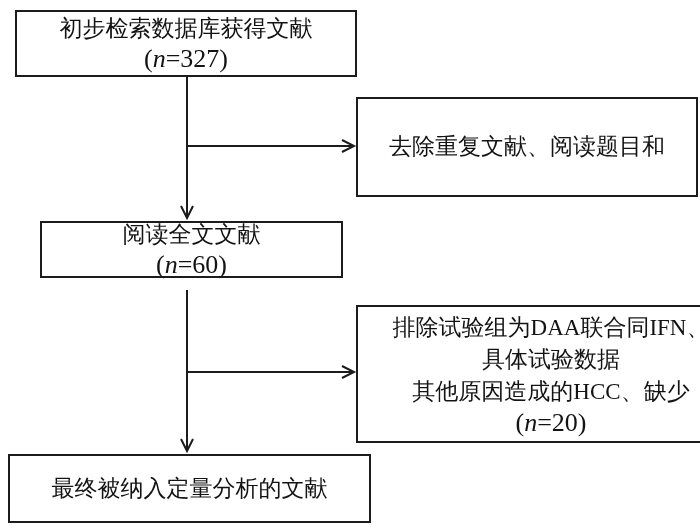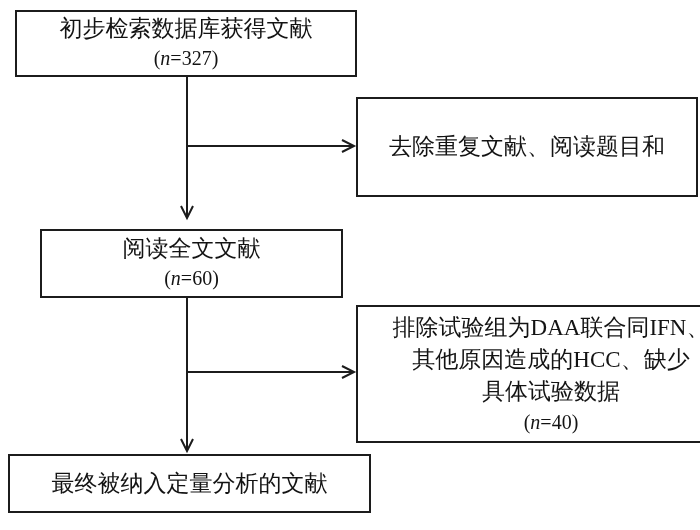--- a/index.html
+++ b/index.html
@@ -23,27 +23,27 @@
     display: flex;
     flex-direction: column;
     align-items: center;
     justify-content: center;
     text-align: center;
     font-size: 23px;
     line-height: 30px;
     z-index: 2;
   }
   .box-line { white-space: nowrap; }
-  .count-line { font-size: 20px; line-height: 29px; }
+  .count-line { font-size: 26px; line-height: 29px; }
   .n-var { font-style: italic; }
   #box-initial   { left: 15px;  top: 10px;  width: 342px; height: 67px; }
   #box-excl-dup  { left: 356px; top: 97px;  width: 342px; height: 100px; gap: 11px; }
-  #box-fulltext  { left: 40px;  top: 221px; width: 303px; height: 69px; margin-top: 8px; }
+  #box-fulltext  { left: 40px;  top: 221px; width: 303px; height: 57px; }
   #box-excl-crit { left: 356px; top: 305px; width: 390px; height: 138px; line-height: 32px; }
-  #box-final     { left: 8px;   top: 454px; width: 363px; height: 59px; }
+  #box-final     { left: 8px;   top: 454px; width: 363px; height: 69px; }
   .connector-layer {
     position: absolute;
     left: 0; top: 0;
     width: 700px; height: 530px;
     z-index: 1;
   }
 </style>
 </head>
 <body>
 
@@ -70,22 +70,22 @@
     <div class="box-line">去除重复文献、阅读题目和</div>
   </div>
 
   <div class="flow-box" id="box-fulltext">
     <div class="box-line">阅读全文文献</div>
     <div class="count-line"><span>(</span><span class="n-var">n</span><span>=60)</span></div>
   </div>
 
   <div class="flow-box" id="box-excl-crit">
     <div class="box-line">排除试验组为DAA联合同IFN、</div>
+    <div class="box-line">具体试验数据</div>
     <div class="box-line">其他原因造成的HCC、缺少</div>
-    <div class="box-line">具体试验数据</div>
-    <div class="count-line"><span>(</span><span class="n-var">n</span><span>=40)</span></div>
+    <div class="count-line"><span>(</span><span class="n-var">n</span><span>=20)</span></div>
   </div>
 
   <div class="flow-box" id="box-final">
     <div class="box-line">最终被纳入定量分析的文献</div>
   </div>
 
 </div>
 
 </body></html>

